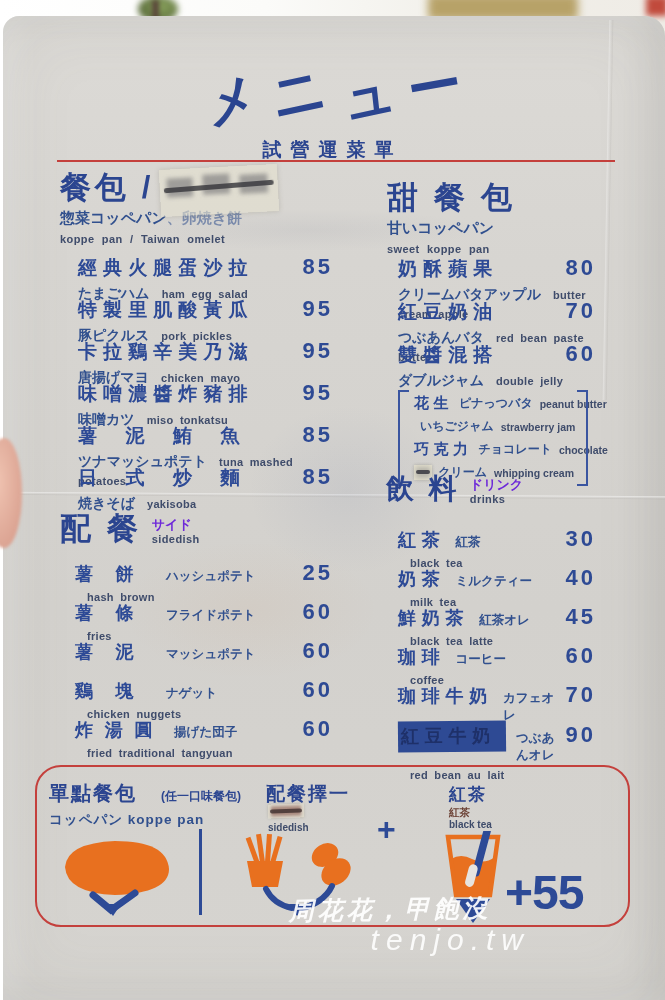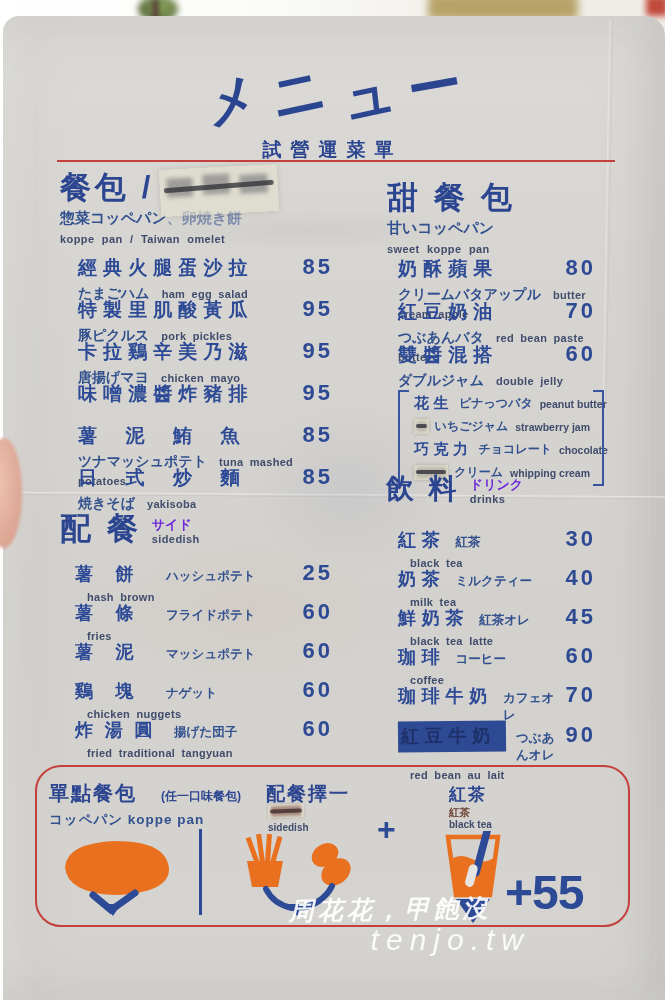--- a/index.html
+++ b/index.html
@@ -76,21 +76,21 @@
   
   .sec-koppe-head{position:absolute;left:60px;top:172px;width:273px;}
   .koppe-items{left:78px;top:254px;width:255px;}
   .sec-side-head{position:absolute;left:60px;top:512px;}
   .side-items{left:75px;top:560px;width:258px;}
   .sec-sweet-head{position:absolute;left:387px;top:182px;width:210px;}
   .sweet-items{left:398px;top:255px;width:198px;}
   .sec-drinks-head{position:absolute;left:386px;top:472px;}
   .drinks-items{left:398px;top:526px;width:198px;}
   
-  .jam-group{position:absolute;left:398px;top:388px;width:206px;padding:4px 0;}
+  .jam-group{position:absolute;left:398px;top:388px;width:190px;padding:4px 0;}
   .jam-bracket-l,.jam-bracket-r{position:absolute;top:2px;bottom:2px;width:9px;}
   .jam-bracket-l{left:0;border-left:2.5px solid #3a55a0;border-top:2.5px solid #3a55a0;border-bottom:2.5px solid #3a55a0;}
   .jam-bracket-r{right:0;border-right:2.5px solid #3a55a0;border-top:2.5px solid #3a55a0;border-bottom:2.5px solid #3a55a0;}
   .jam-row{display:flex;align-items:center;height:23px;margin-left:16px;margin-right:14px;}
   .jam-zh{font-size:15px;font-weight:700;color:#2d4a96;letter-spacing:0.3em;white-space:nowrap;}
   .jam-jp{font-size:12px;color:#31508e;font-weight:600;margin-left:6px;white-space:nowrap;}
   .jam-en{font-size:10.5px;color:#3f4c6b;font-weight:600;margin-left:7px;white-space:nowrap;}
   .jam-tape{display:inline-block;position:relative;width:42px;height:15px;background:rgba(228,224,203,0.75);box-shadow:0 0 3px rgba(110,105,85,0.3);vertical-align:middle;}
   .jam-tape.wide{width:62px;}
   .jam-tape .strike{position:absolute;left:2px;right:2px;top:5px;height:4px;background:rgba(50,50,58,0.82);border-radius:2px;filter:blur(0.4px);}
@@ -183,20 +183,21 @@
         <span class="zh">卡拉鷄辛美乃滋</span>
         <span class="price">95</span>
       </div>
     <div class="l2"><span class="jp">唐揚げマヨ</span><span class="en">chicken mayo</span></div>
   </div>
   <div class="mi">
     <div class="l1">
         <span class="zh">味噌濃醬炸豬排</span>
         <span class="price">95</span>
       </div>
+    <div class="l2"><span class="jp">味噌カツ</span><span class="en">miso tonkatsu</span></div>
   </div>
   <div class="mi">
     <div class="l1">
         <span class="zh">薯泥鮪魚</span>
         <span class="price">85</span>
       </div>
     <div class="l2"><span class="jp">ツナマッシュポテト</span><span class="en">tuna mashed potatoes</span></div>
   </div>
   <div class="mi">
     <div class="l1">

